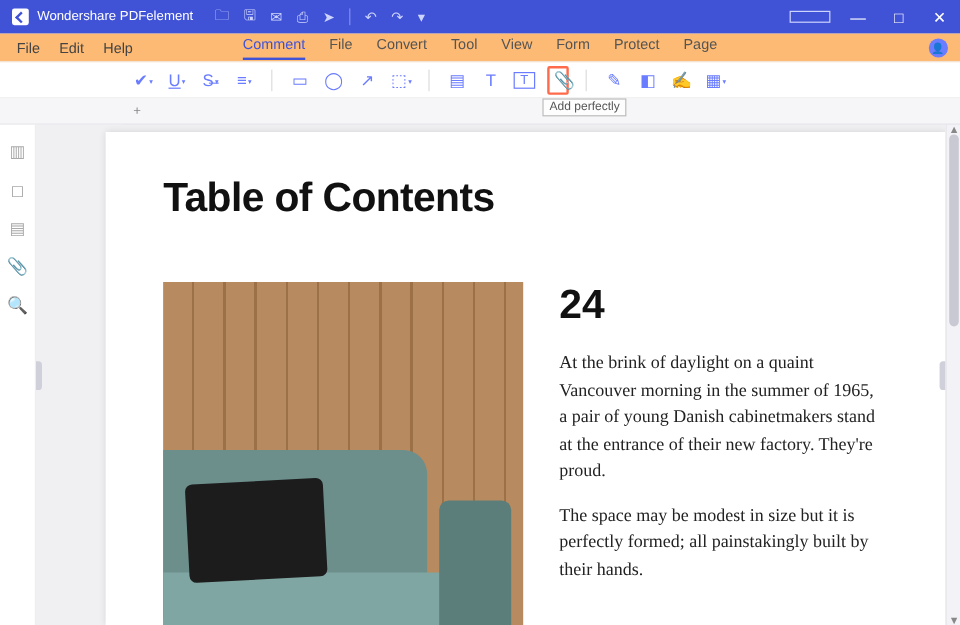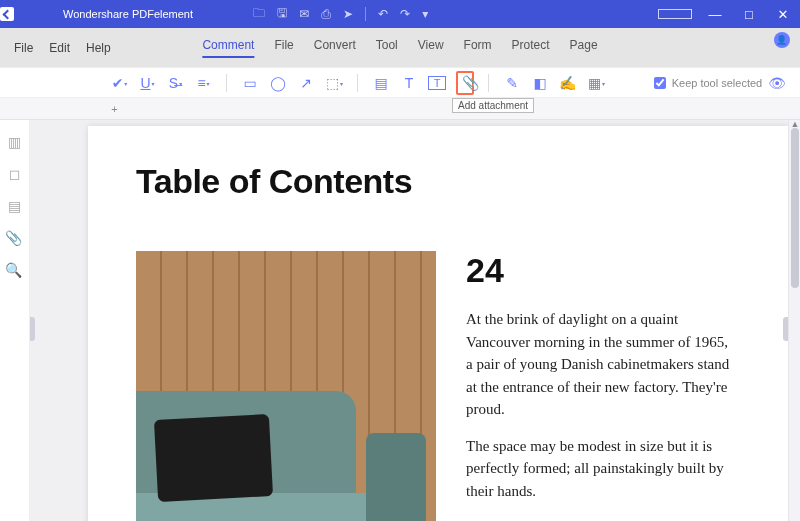--- a/index.html
+++ b/index.html
@@ -1,35 +1,35 @@
 <!DOCTYPE html>
 <html><head>
 <meta charset="utf-8">
 <style>
   * { box-sizing: border-box; margin: 0; padding: 0; }
   html, body { width: 800px; height: 521px; font-family: "Segoe UI", Arial, sans-serif; overflow: hidden; background:#fff; }
   
   
   .titlebar {
     height: 28px; background: #4052d6; color: #fff; display: flex; align-items: center;
-    font-size: 11px;  gap: 42px;
+    font-size: 11px; padding-left: 10px;
   }
   .titlebar .logo { width: 14px; height: 14px; background: #fff; border-radius: 2px; margin-right: 7px; display:flex; align-items:center; justify-content:center;}
   .titlebar .logo::after{content:""; width:5px; height:5px; border:2px solid #4052d6; border-right:none; border-bottom:none; transform:rotate(-45deg) translate(0px,0px);}
   .titlebar .title { flex: 0 0 auto; }
   .titlebar .quick-icons { display:flex; align-items:center; gap:12px; margin-left:18px; }
   .titlebar .quick-icons span { color:#cdd5ff; font-size:12px; cursor:pointer;}
   .titlebar .spacer { flex: 1; }
   .titlebar .win-controls { display:flex; align-items:center; }
   .titlebar .win-controls span { width: 34px; text-align:center; font-size:13px; cursor:pointer;}
   .titlebar .pin{width:10px;height:10px;border:1px solid #cdd5ff;margin-right:6px;}
   
   
   .menubar {
-    height: 40px; background:#e5e5e5; display:flex; align-items:center; position:relative;
+    height: 24px; background:#fdba74; display:flex; align-items:center; position:relative;
     border-bottom:1px solid #eee;
   }
   .menubar .left-menus { display:flex; gap:16px; padding-left:14px; font-size:12px; color:#444;}
   .menubar .left-menus span { cursor:pointer;}
   .menubar .center-menus { position:absolute; left:50%; transform:translateX(-50%); display:flex; gap:20px; font-size:12px; color:#555;}
   .menubar .center-menus span { cursor:pointer; padding-bottom:4px;}
   .menubar .center-menus .active { color:#4052d6; border-bottom:2px solid #4052d6;}
   .menubar .avatar{position:absolute;right:10px;top:4px;width:16px;height:16px;border-radius:50%;background:#6a7cff;display:flex;align-items:center;justify-content:center;color:#fff;font-size:9px;cursor:pointer;}
   
   
@@ -140,26 +140,21 @@
   <div class="sep"></div>
   <span class="tool">▤</span>
   <span class="tool">T</span>
   <span class="tool" style="border:1.5px solid #6a7cff;padding:0 2px;font-size:11px;">T</span>
   <span class="tool highlighted">📎</span>
   <div class="sep"></div>
   <span class="tool">✎</span>
   <span class="tool">◧</span>
   <span class="tool">✍</span>
   <span class="tool dd">▦</span>
-  <div class="keep-tool">
-    <input type="checkbox" checked="" style="">
-    <span>Keep tool selected</span>
-    <span class="eye">👁</span>
-  </div>
-  <div class="tooltip">Add attachment</div>
+  <div class="tooltip">Add perfectly</div>
 </div>
 
 <div class="tabbar">
   <div class="tab">
     <span>Furniture.pdf *</span>
     <span class="close">×</span>
   </div>
   <div class="tab-add">+</div>
 </div>
 

